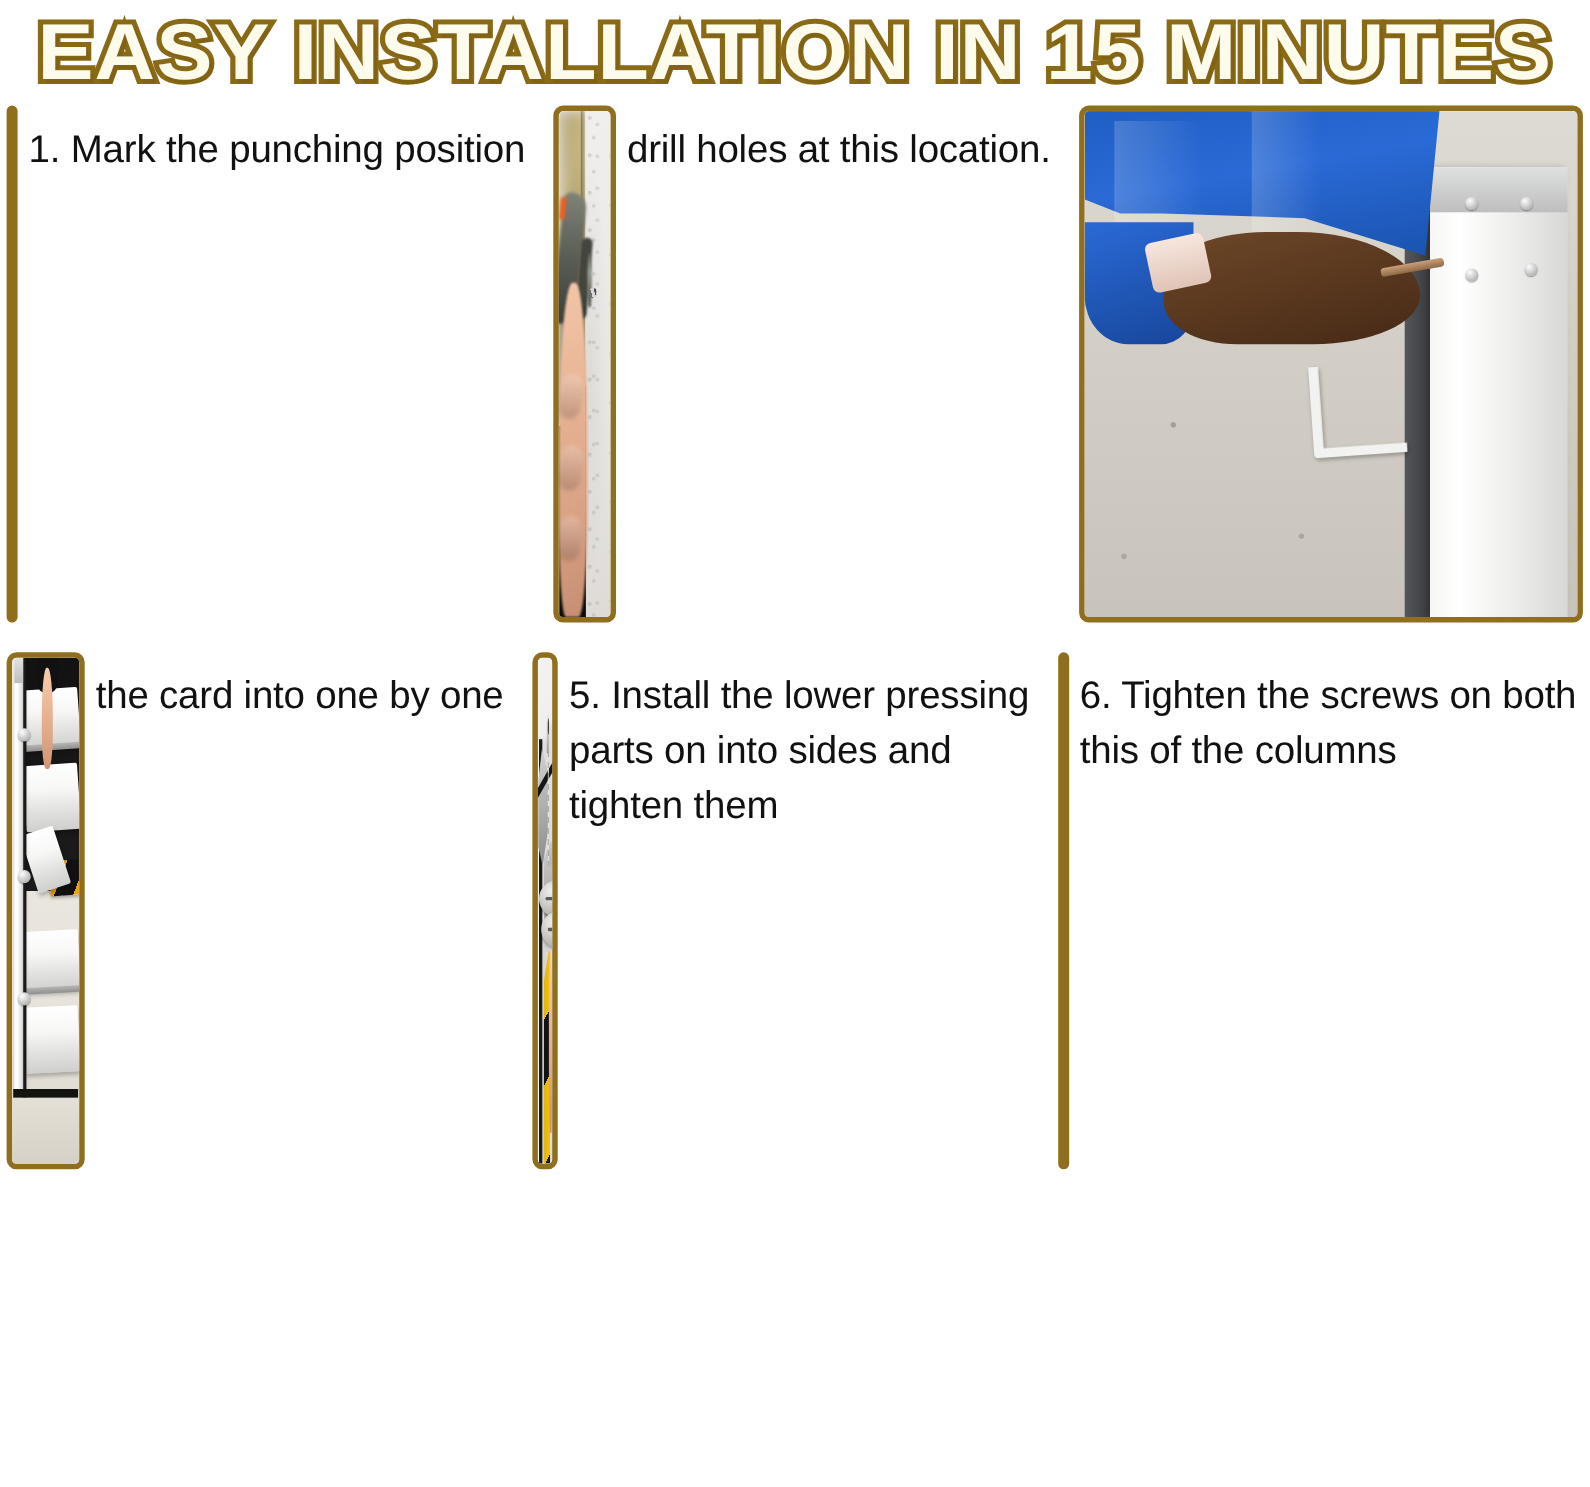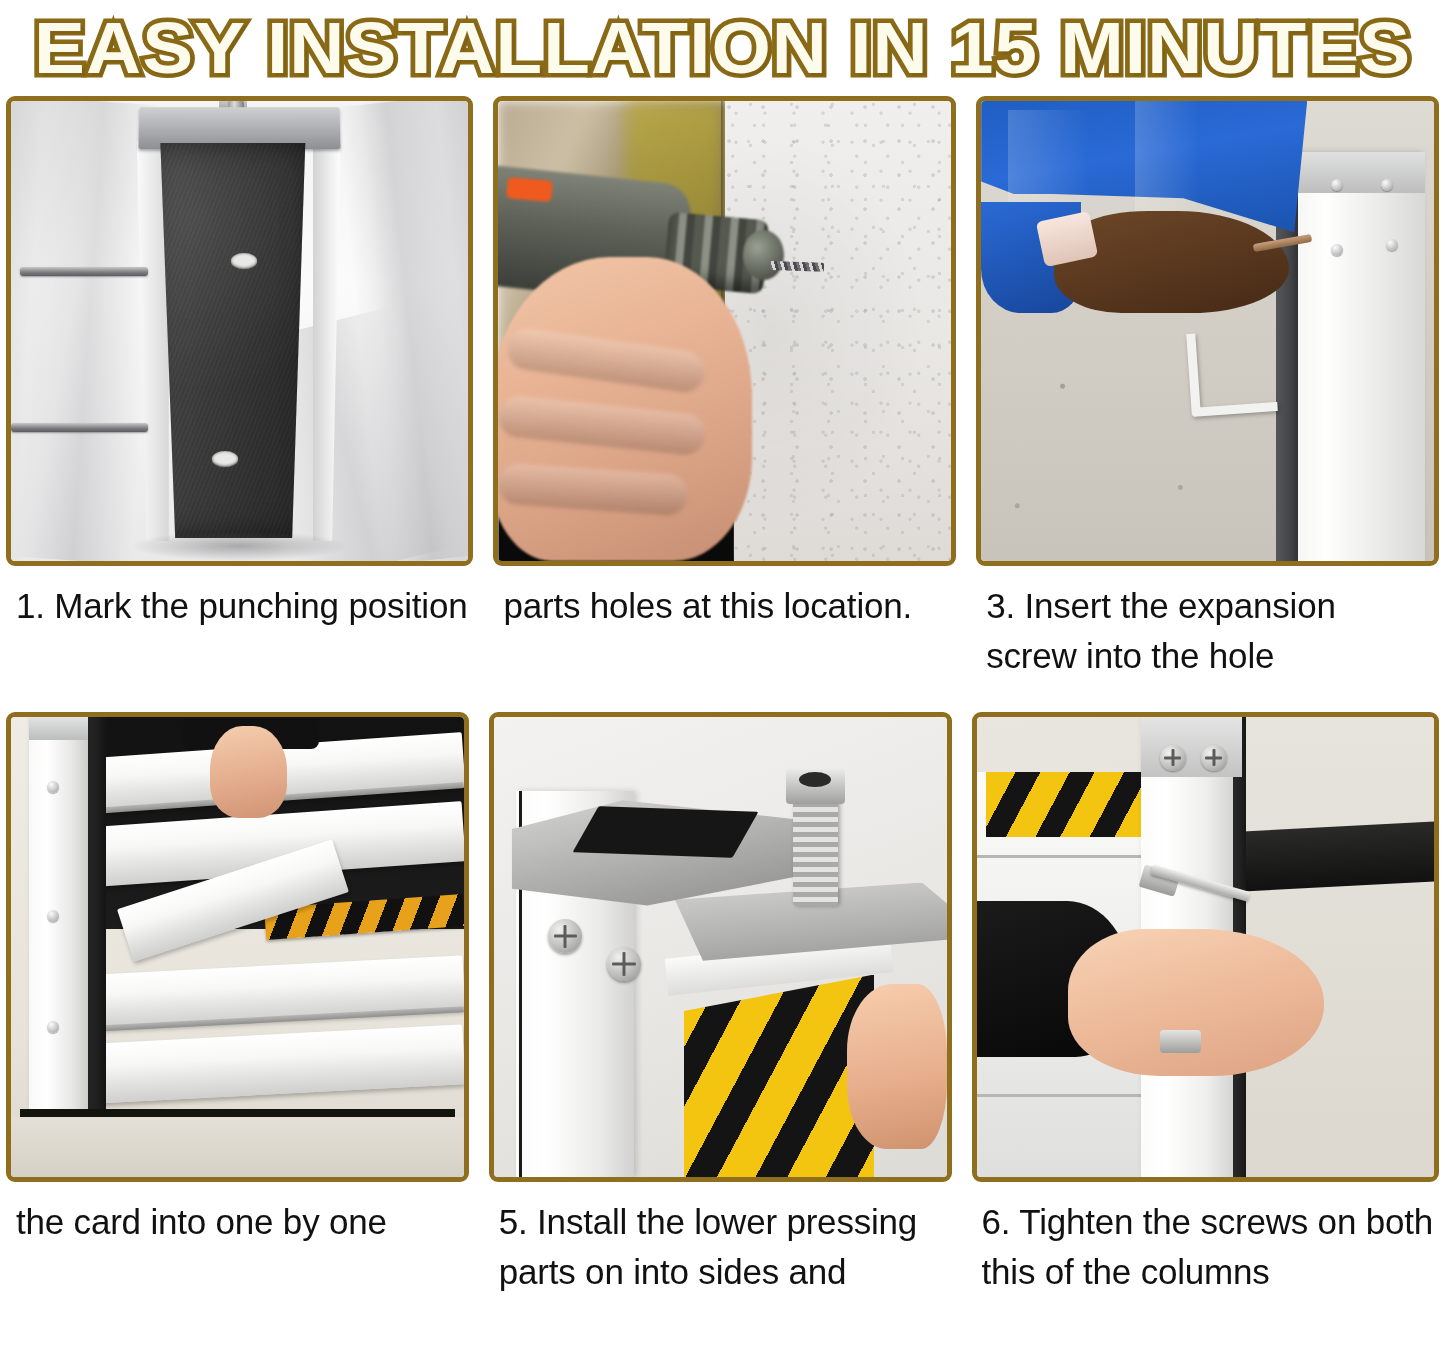--- a/index.html
+++ b/index.html
@@ -47,21 +47,22 @@
     width: 1445px;
     padding: 0 6px 0 6px;
     box-sizing: border-box;
     display: grid;
     grid-template-columns: repeat(3, 1fr);
     column-gap: 20px;
     row-gap: 0px;
   }
   .step {
     display: flex;
-    flex-direction: column;
+    flex-direction: row;
+    justify-content: space-between;
   }
   .photo-frame {
     position: relative;
     width: 100%;
     height: 470px;
     box-sizing: border-box;
     border: 5px solid #8f6f1d;
     border-radius: 9px;
     background: #efefef;
     overflow: hidden;
@@ -554,21 +555,21 @@
         <div class="p2-chuck"></div>
         <div class="p2-chucknose"></div>
         <div class="p2-bit"></div>
         <div class="p2-hand"></div>
         <div class="p2-finger" style="left:2%;top:52%;width:44%;height:9%;transform:rotate(8deg);"></div>
         <div class="p2-finger" style="left:0%;top:66%;width:46%;height:9%;transform:rotate(6deg);"></div>
         <div class="p2-finger" style="left:0%;top:80%;width:42%;height:9%;transform:rotate(4deg);"></div>
       </div>
     </div>
     <div class="caption">
-      <span class="ln">parts holes at this location.</span>
+      <span class="ln">drill holes at this location.</span>
     </div>
   </div>
 
   <div class="step">
     <div class="photo-frame">
       <div class="photo">
         <div class="p3-floor"></div>
         <div class="p3-column-dark"></div>
         <div class="p3-column"></div>
         <div class="p3-col-top"></div>
@@ -578,24 +579,20 @@
         <div class="p3-screwdot" style="right:20%;top:31%;"></div>
         <div class="p3-shirt"></div>
         <div class="p3-shirt-fold" style="left:6%;top:2%;width:18%;height:40%;"></div>
         <div class="p3-shirt-fold" style="left:34%;top:0;width:14%;height:44%;"></div>
         <div class="p3-sleeve"></div>
         <div class="p3-arm"></div>
         <div class="p3-cuff"></div>
         <div class="p3-tool"></div>
         <div class="p3-hex"></div>
       </div>
-    </div>
-    <div class="caption">
-      <span class="ln">3. Insert the expansion</span>
-      <span class="ln">screw into the hole</span>
     </div>
   </div>
 </div>
 
 <div class="row-gap"></div>
 
 <div class="grid row2">
 
   <div class="step">
     <div class="photo-frame">
@@ -642,20 +639,21 @@
         <div class="p5-screw" style="left:12%;top:44%;"></div>
         <div class="p5-screw" style="left:25%;top:50%;"></div>
         <div class="p5-bolt"></div>
         <div class="p5-bolthead"></div>
         <div class="p5-bolthole"></div>
       </div>
     </div>
     <div class="caption">
       <span class="ln">5. Install the lower pressing</span>
       <span class="ln">parts on into sides and</span>
+      <span class="ln">tighten them</span>
     </div>
   </div>
 
   <div class="step">
     <div class="photo-frame">
       <div class="photo">
         <div class="p6-bg"></div>
         <div class="p6-wall"></div>
         <div class="p6-baseboard"></div>
         <div class="p6-panel"></div>

